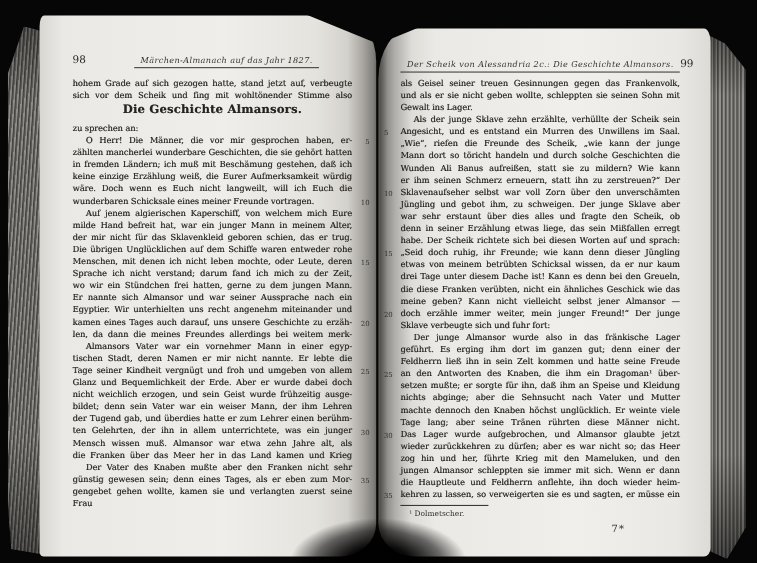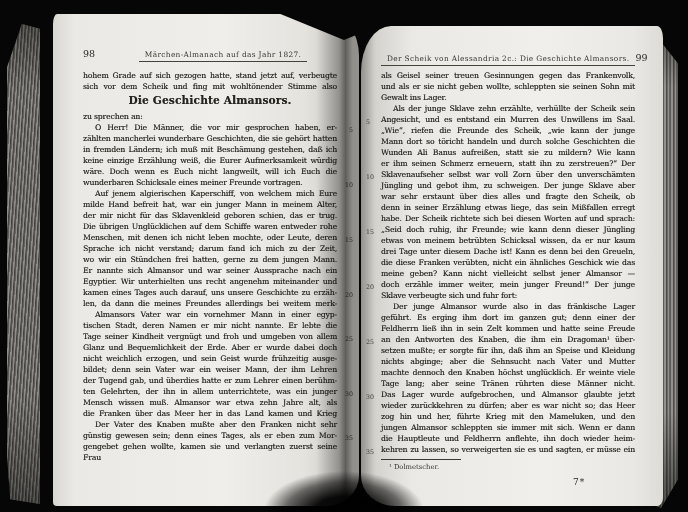--- a/index.html
+++ b/index.html
@@ -12,34 +12,34 @@
     background:
       linear-gradient(to bottom, rgba(0,0,0,0.35), rgba(0,0,0,0) 14%, rgba(0,0,0,0) 78%, rgba(0,0,0,0.40)),
       repeating-linear-gradient(94deg, #8e8d89 0px, #8e8d89 1px, #403f3b 1.7px, #6b6a66 3.3px);
     clip-path: polygon(45% 0, 100% 1%, 100% 100%, 10% 99%, 0 90%, 0 9%); }
   .edge-right { position:absolute; left:640px; top:30px; width:38px; height:478px;
     background:
       linear-gradient(to bottom, rgba(0,0,0,0.40), rgba(0,0,0,0) 12%, rgba(0,0,0,0) 80%, rgba(0,0,0,0.5)),
       repeating-linear-gradient(90deg, #93928e 0px, #93928e 1px, #4a4945 1.8px, #757470 3.5px);
     clip-path: polygon(0 0, 50% 2%, 100% 7%, 100% 94%, 55% 100%, 0 98%); }
 
-  .page { position:absolute; color:var(--ink, #26231e);margin-left:17px; }
+  .page { position:absolute; color:var(--ink, #26231e); }
   .page-left { top:14px; left:36px; width:306px; height:492px;
     border-radius: 4px 30px 34px 4px / 10px 42px 30px 4px;
     background: linear-gradient(to right, #d8d7d2 0%, #ebe9e5 7%, #efeeea 55%, #e5e3de 82%, #ccc9c4 96%, #b3b1ab 100%); }
   .page-right { top:26px; left:344px; width:302px; height:480px;
     border-radius: 30px 6px 6px 34px / 46px 12px 8px 30px;
     background: linear-gradient(to right, #aeaca6 0%, #d5d3ce 5%, #eae9e5 17%, #f0efeb 60%, #eae8e4 90%, #dddbd6 100%); }
 
   .page-head { position:absolute; left:30px; right:20px; display:flex; align-items:baseline; }
   .page-left .page-head { top:28px; }
   .page-right .page-head { top:20px; left:20px; right:28px; }
   .page-num { font-size:9.5px; color:#2c2924; width:34px; }
   .page-right .page-num { text-align:left; }
-  .running-head-wrap { flex:1; text-align:center; }
+  .running-head-wrap { flex:1; text-align:center;font-style:italic; }
   .running-head { display:inline-block; font-size:7.4px; letter-spacing:0.35px; color:#38352f;
     border-bottom:1px solid #454239; padding:0 6px 1.5px 6px; white-space:nowrap; }
 
   .body { position:absolute; width:254px; font-size:7.6px; line-height:11px; letter-spacing:-0.1px;
     text-shadow:0.3px 0 0 rgba(38,35,30,0.55); }
   .body-left { left:30px; top:56px; }
   .body-right { left:20px; top:44px; }
   .line { height:11px; position:relative; text-align:justify; text-align-last:justify; }
   .line.end { text-align-last:left; }
   .line.indent { text-indent:12px; }

